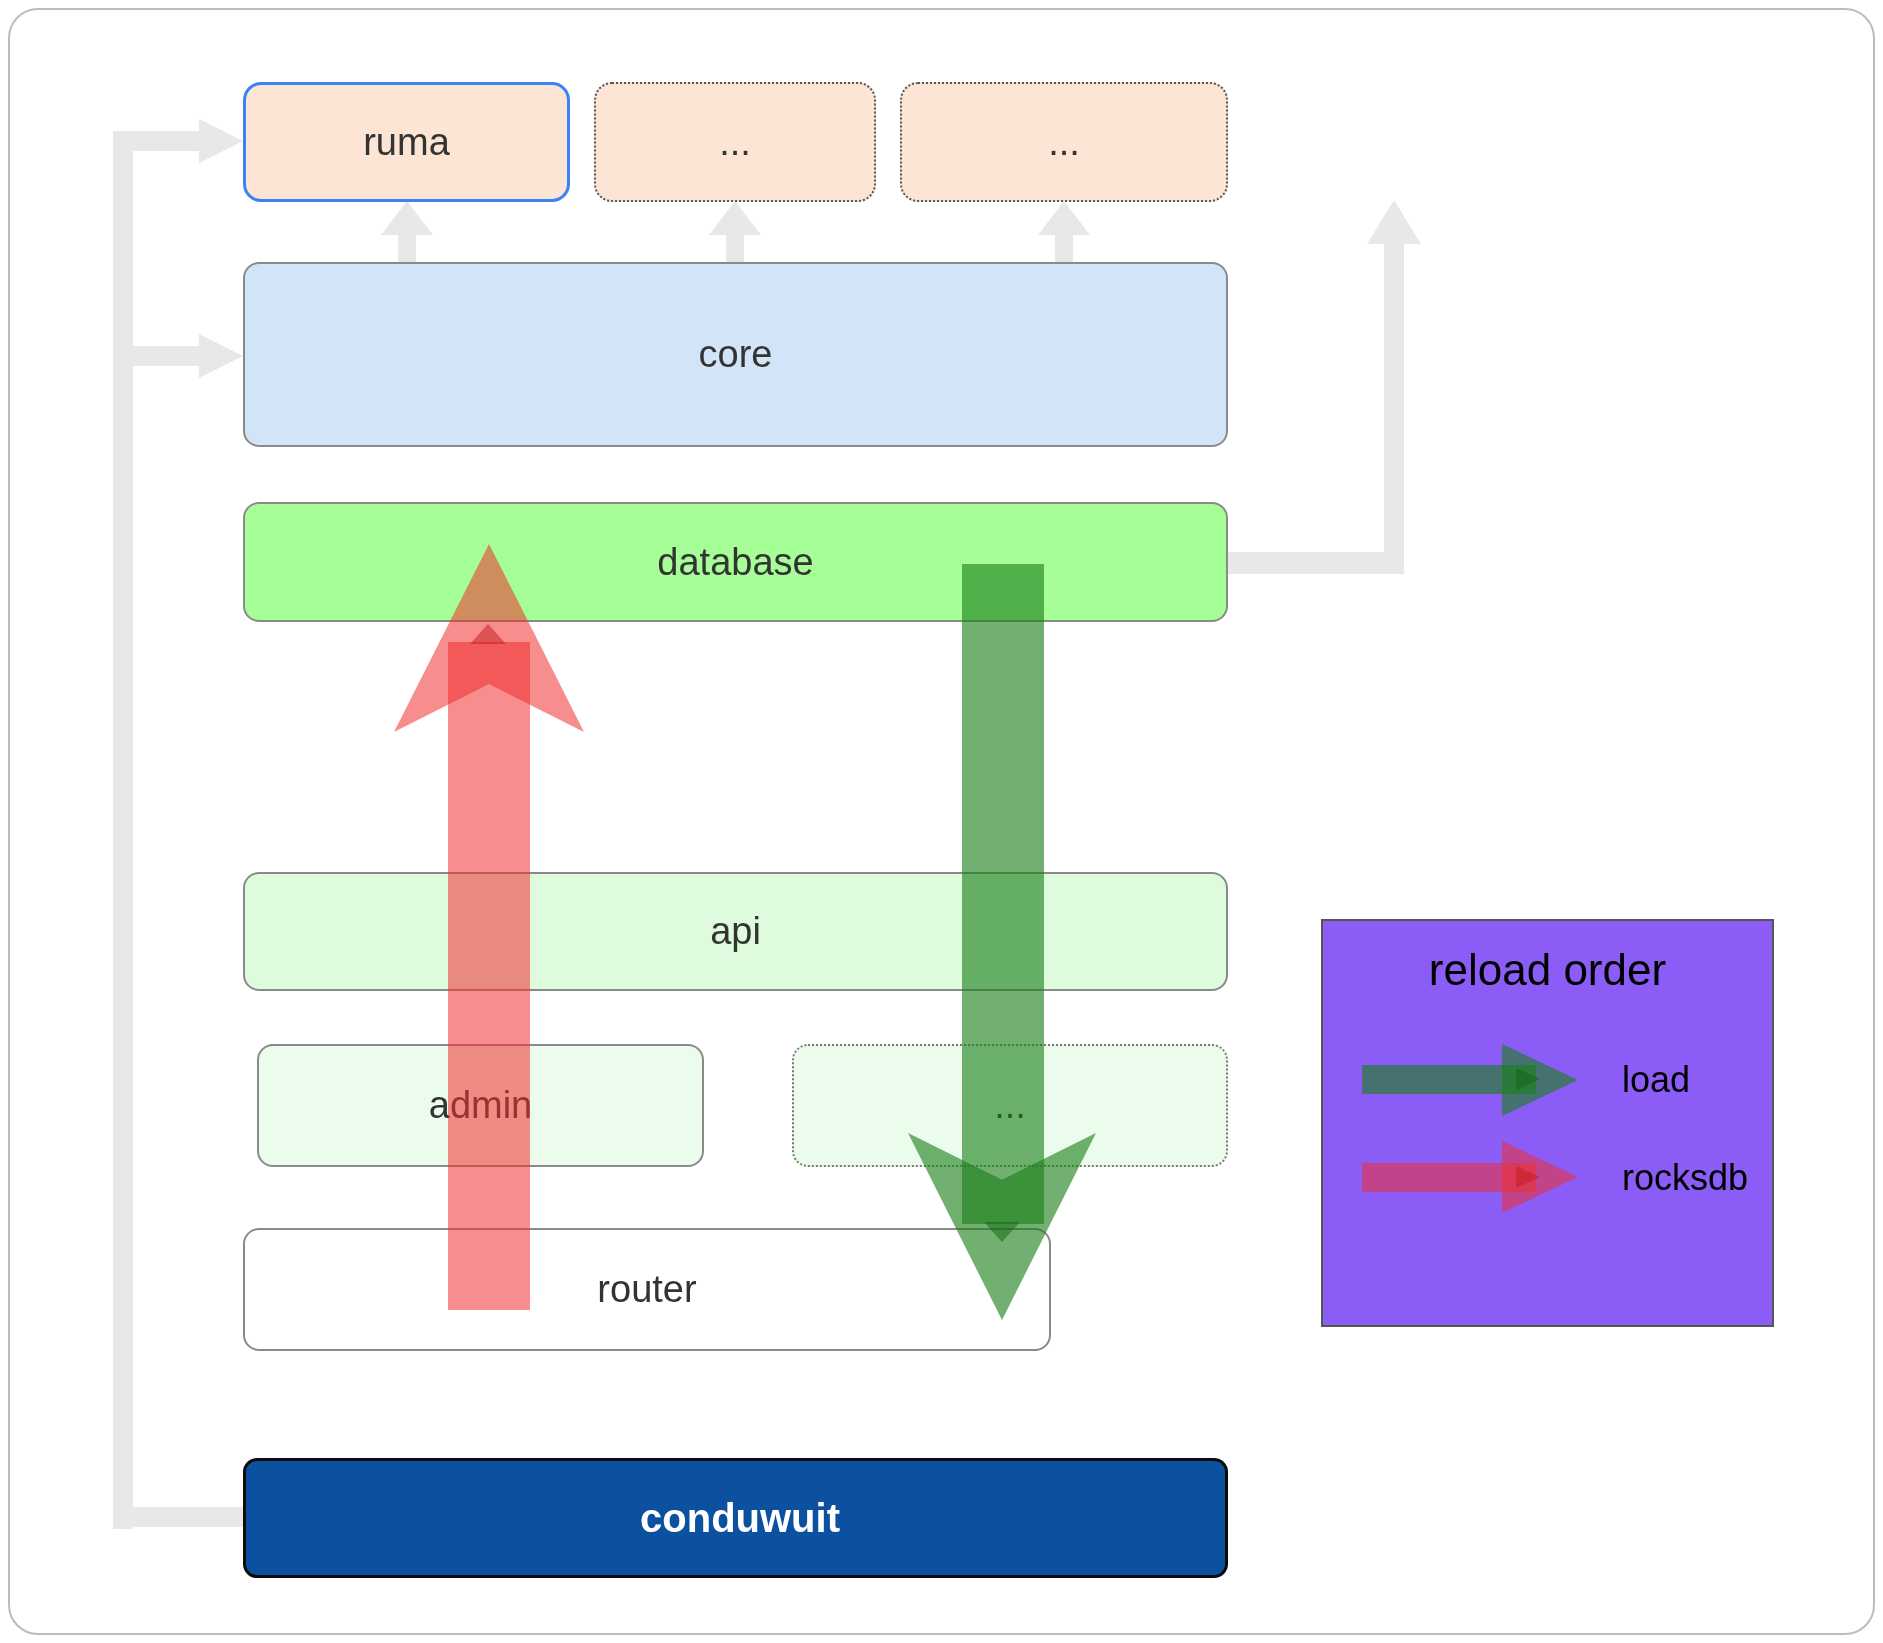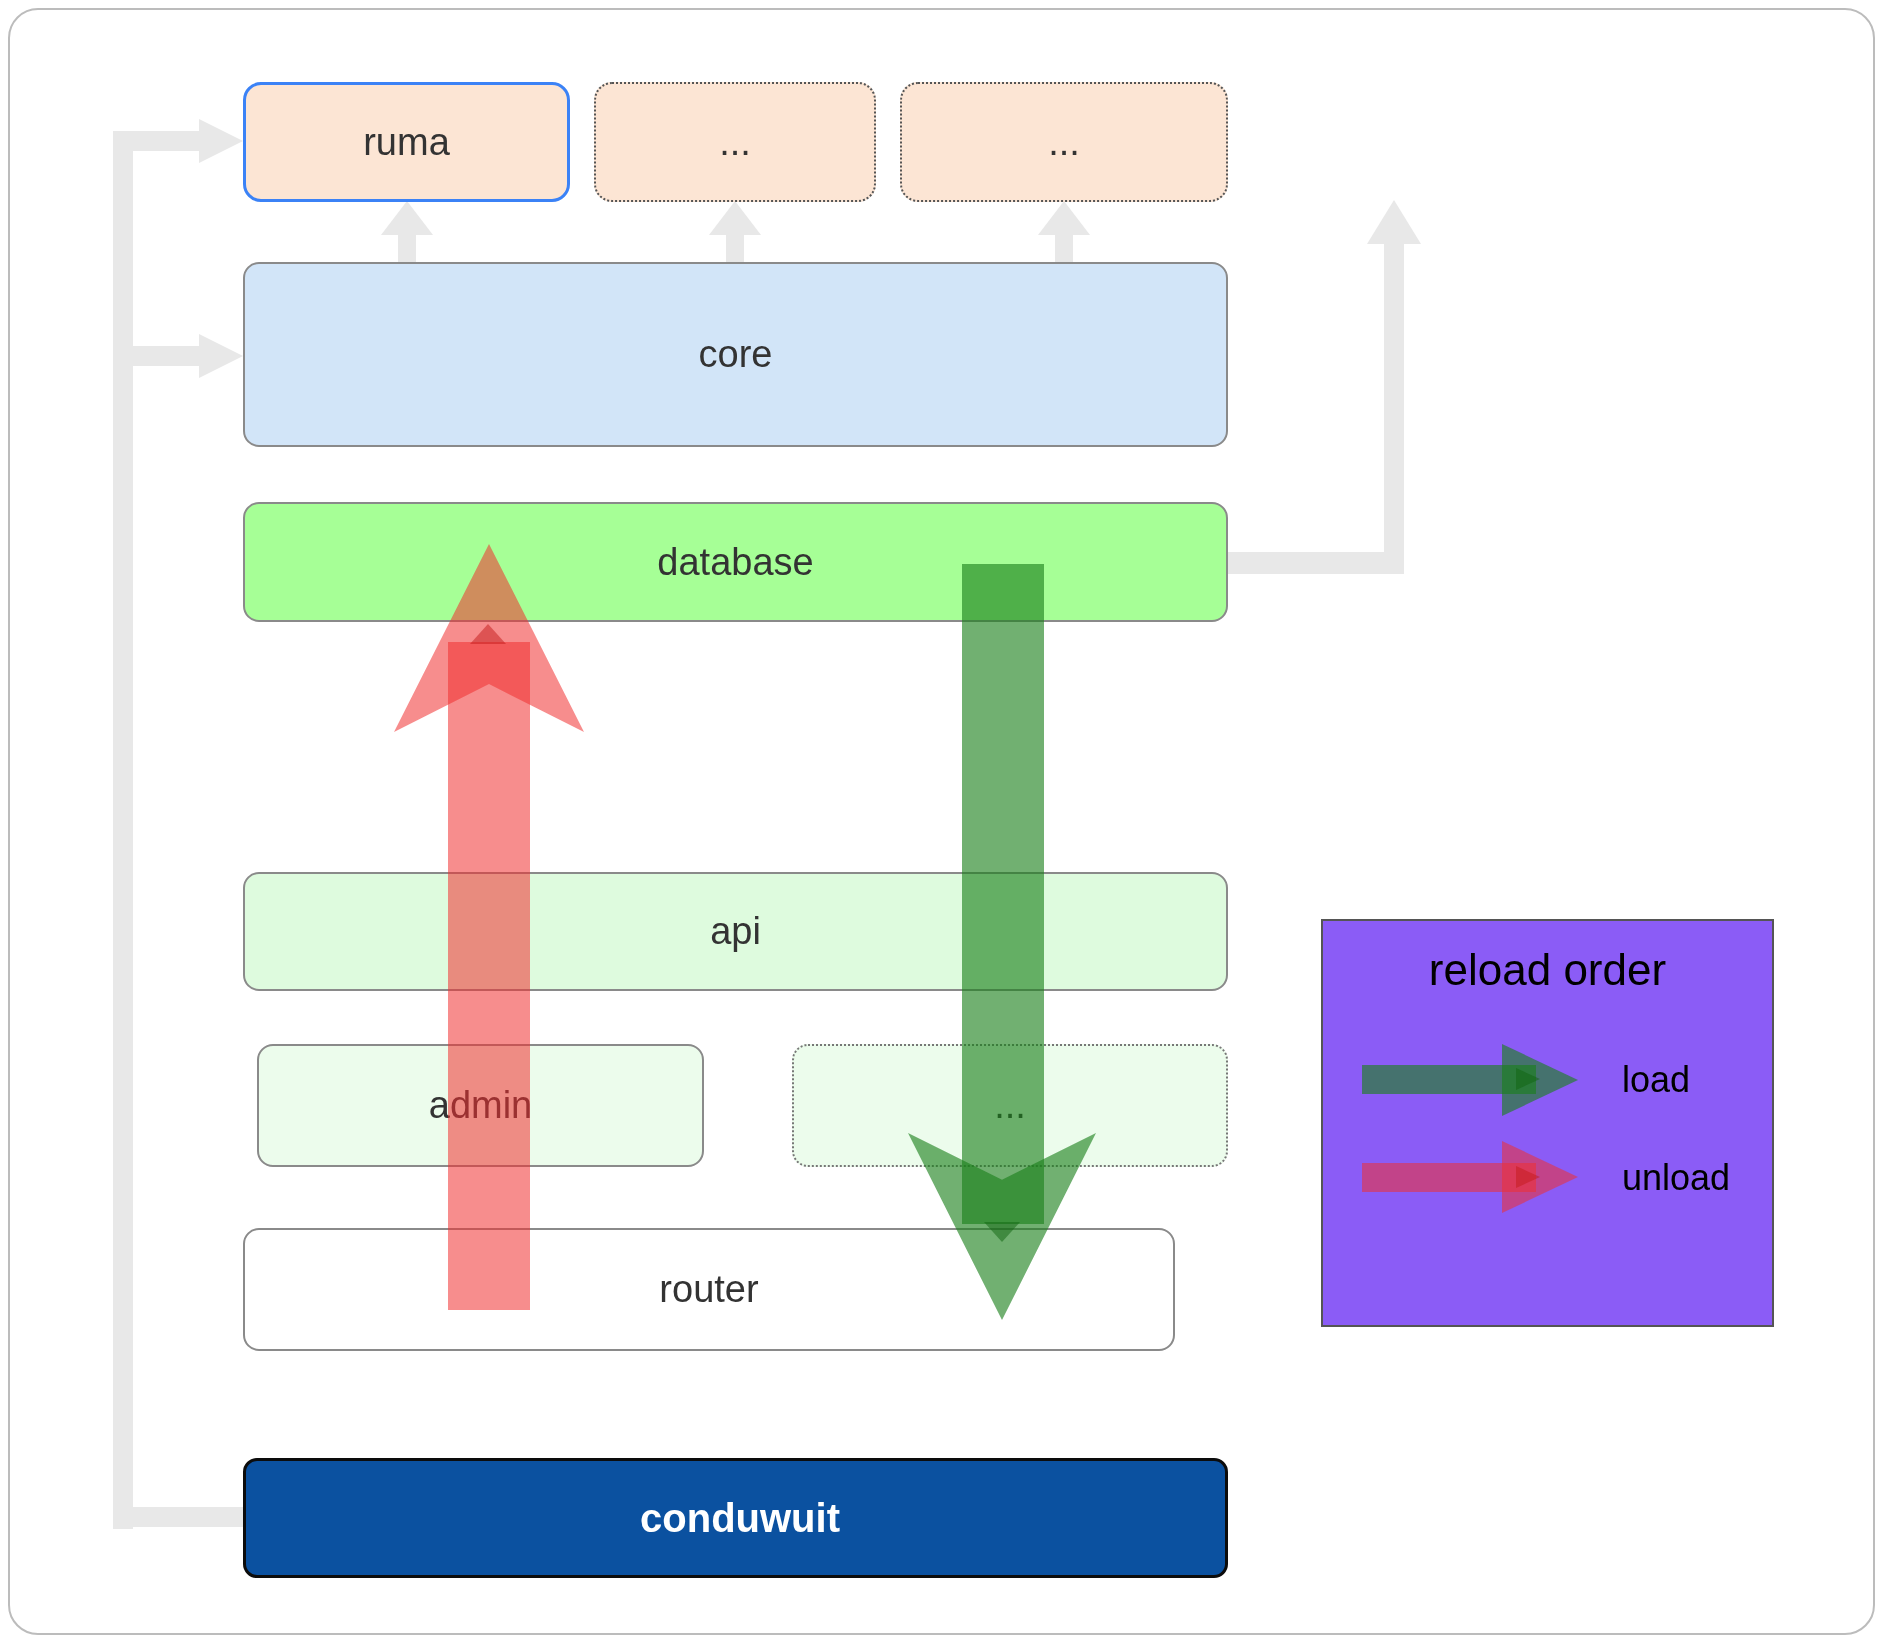--- a/index.html
+++ b/index.html
@@ -100,21 +100,21 @@
   </div>
   <div class="box gray-solid api" style="left:243px;top:872px;width:985px;height:119px;">
     <span class="label">api</span>
   </div>
   <div class="box gray-solid admin" style="left:257px;top:1044px;width:447px;height:123px;">
     <span class="label">admin</span>
   </div>
   <div class="box gray-dotted admin" style="left:792px;top:1044px;width:436px;height:123px;">
     <span class="label">...</span>
   </div>
-  <div class="box gray-solid router" style="left:243px;top:1228px;width:932px;height:123px;">
+  <div class="box gray-solid router" style="left:243px;top:1228px;width:808px;height:123px;">
     <span class="label">router</span>
   </div>
   <div class="box conduwuit" style="left:243px;top:1458px;width:985px;height:120px;">
     <span class="label">conduwuit</span>
   </div>
 
   <div class="bigarrow unload-fill" style="left:448px;top:642px;width:82px;height:668px;"></div>
   <div class="bigarrow unload-fill" style="left:394px;top:544px;width:190px;height:188px;clip-path:polygon(50% 0%,100% 100%,50% 74.5%,0% 100%);"></div>
   <div class="bigarrow" style="left:470px;top:624px;width:36px;height:20px;clip-path:polygon(50% 0%,100% 100%,0% 100%);background:var(--unload_marker);"></div>
 
@@ -126,15 +126,15 @@
     <div class="legend-title">reload order</div>
 
     <div class="abs load-fill" style="left:39px;top:144px;width:174px;height:29px;"></div>
     <div class="abs load-fill" style="left:179px;top:123px;width:76px;height:72px;clip-path:polygon(0% 0%,100% 50%,0% 100%);"></div>
     <div class="abs" style="left:193px;top:147px;width:24px;height:22px;clip-path:polygon(0% 0%,100% 50%,0% 100%);background:var(--load_marker);"></div>
     <div class="legend-label" style="top:138px;">load</div>
 
     <div class="abs unload-fill" style="left:39px;top:242px;width:174px;height:29px;"></div>
     <div class="abs unload-fill" style="left:179px;top:220px;width:76px;height:72px;clip-path:polygon(0% 0%,100% 50%,0% 100%);"></div>
     <div class="abs" style="left:193px;top:245px;width:24px;height:22px;clip-path:polygon(0% 0%,100% 50%,0% 100%);background:var(--unload_marker);"></div>
-    <div class="legend-label" style="top:236px;">unload</div>
+    <div class="legend-label" style="top:236px;">rocksdb</div>
   </div>
 </div>
 
 </body></html>

